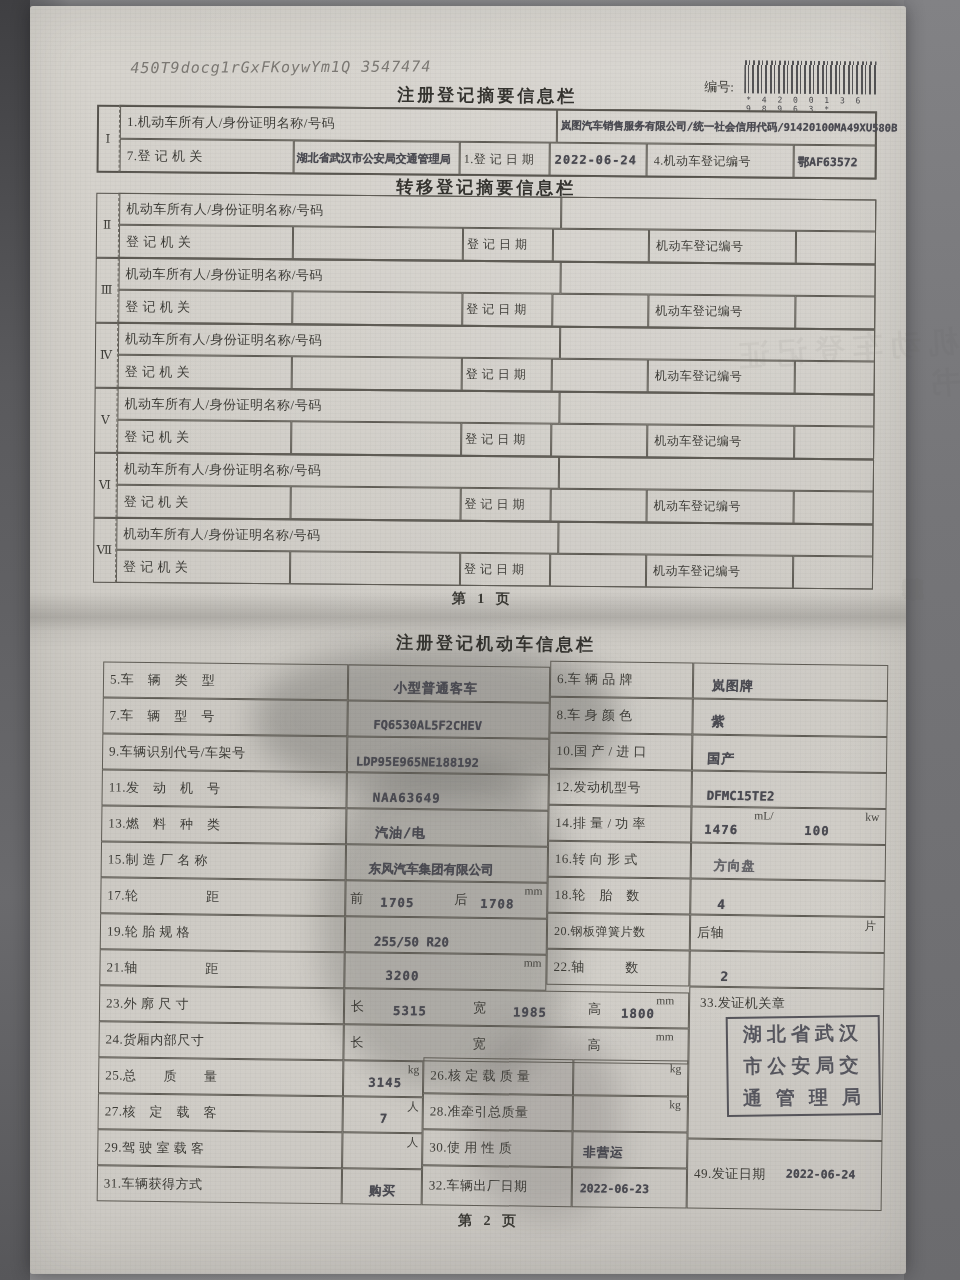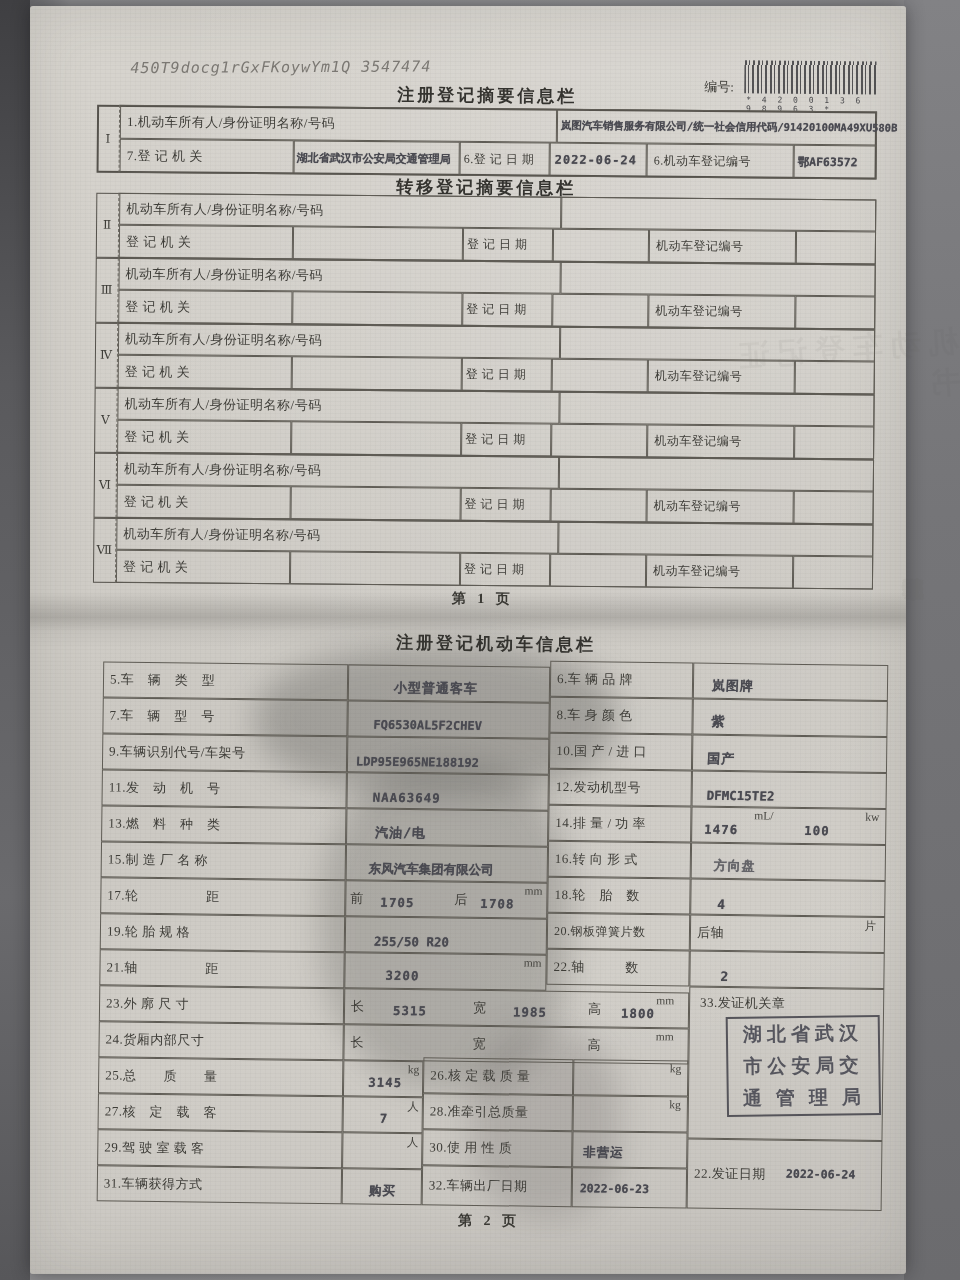--- a/index.html
+++ b/index.html
@@ -98,27 +98,27 @@
   <div class="c" style="left:555px;top:108px;width:320px;height:34px;">
       <span class="dot" style="font-size:10.5px;letter-spacing:0;padding-left:3px;">岚图汽车销售服务有限公司/统一社会信用代码/91420100MA49XU580B</span>
     </div>
   <div class="c" style="left:118px;top:142px;width:174px;height:34px;">
       <span class="lbl">7.登  记  机  关</span>
     </div>
   <div class="c" style="left:292px;top:142px;width:166px;height:34px;">
       <span class="dot" style="font-size:11px;letter-spacing:0;padding-left:2px;">湖北省武汉市公安局交通管理局</span>
     </div>
   <div class="c" style="left:458px;top:142px;width:90px;height:34px;">
-      <span class="lbl lbl-s" style="padding-left:3px;">6.登 记 日 期</span>
+      <span class="lbl lbl-s" style="padding-left:3px;">1.登 记 日 期</span>
     </div>
   <div class="c" style="left:548px;top:142px;width:97px;height:34px;">
       <span class="dot" style="font-size:12px;padding-left:4px;">2022-06-24</span>
     </div>
   <div class="c" style="left:645px;top:142px;width:147px;height:34px;">
-      <span class="lbl lbl-s">6.机动车登记编号</span>
+      <span class="lbl lbl-s">4.机动车登记编号</span>
     </div>
   <div class="c" style="left:792px;top:142px;width:83px;height:34px;">
       <span class="dot" style="font-size:11.5px;letter-spacing:0;padding-left:3px;">鄂AF63572</span>
     </div>
 
   <div class="title" style="top:176px;">转移登记摘要信息栏</div>
 
   <div id="transfer-host">
     <div class="tg" style="top: 196px;">
       <div class="c outer" style="left:0;top:0;width:780px;height:65px;border-width:1.5px;"></div>
@@ -464,18 +464,18 @@
 
   <div class="c" style="left:690px;top:984px;width:195px;height:152px;align-items:flex-start;">
     <span class="lbl" style="position:absolute;left:4px;top:6px;">33.发证机关章</span>
     <span class="seal-box">
       <span class="seal-line">湖北省武汉</span>
       <span class="seal-line">市公安局交</span>
       <span class="seal-line" style="letter-spacing:14px;padding-left:10px;">通管理局</span>
     </span>
   </div>
   <div class="c" style="left:690px;top:1136px;width:195px;height:70px;">
-    <span class="in lbl" style="left:6px;padding-left:0;">22.发证日期</span>
+    <span class="in lbl" style="left:6px;padding-left:0;">49.发证日期</span>
     <span class="in dot" style="left:98px;top:26px;font-size:11.5px;letter-spacing:0;">2022-06-24</span>
   </div>
 
   <div class="pgnum" style="top:1212px;left:100px;width:785px;">第 2 页</div>
 </div>
 
 </body></html>

